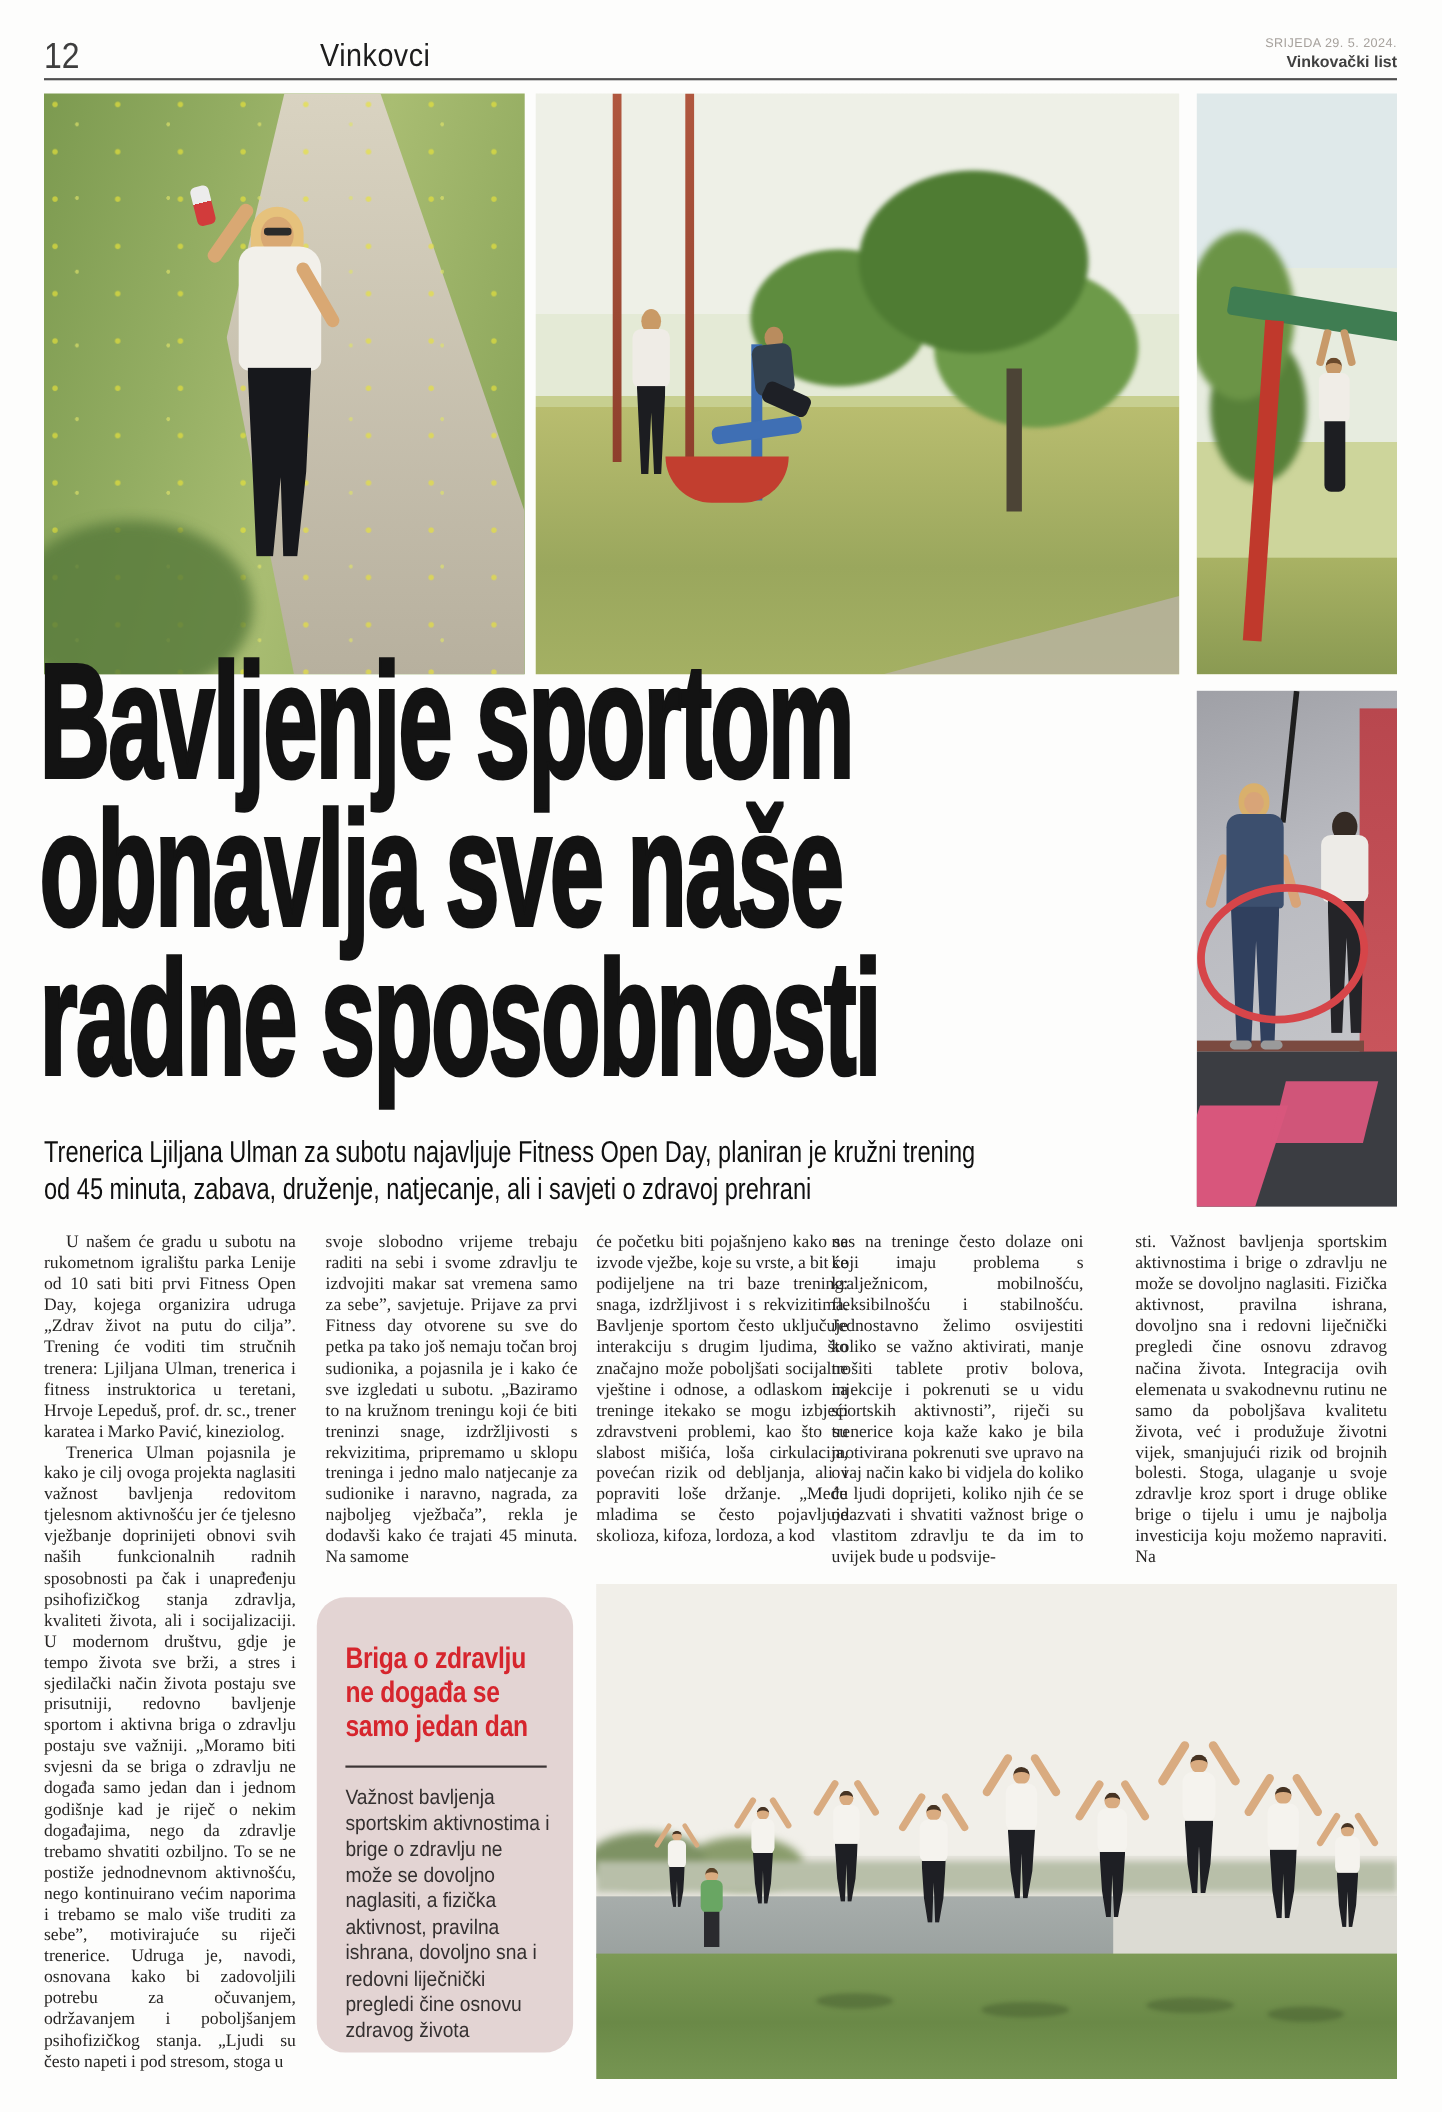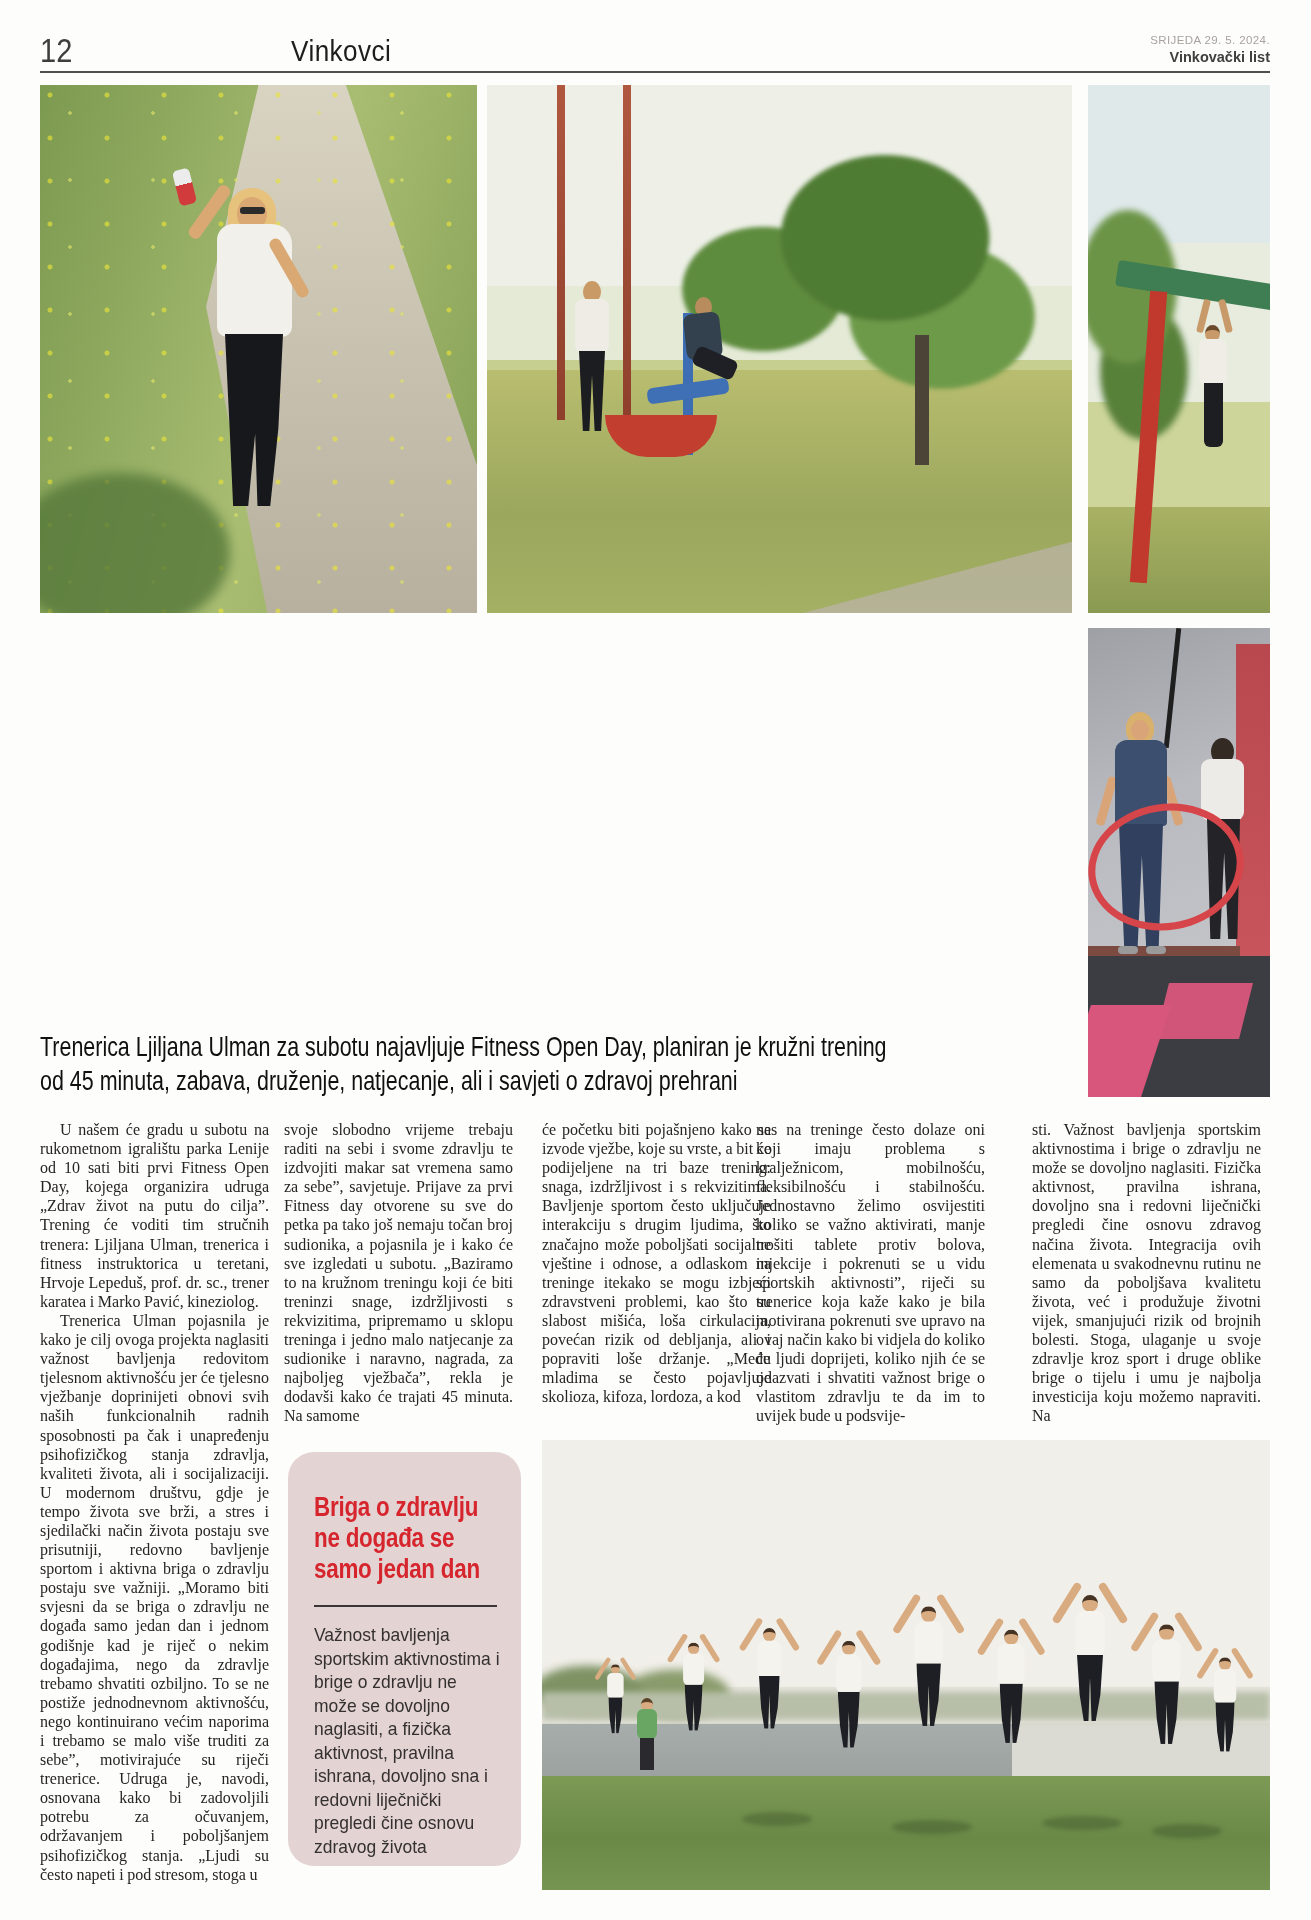--- a/index.html
+++ b/index.html
@@ -194,20 +194,25 @@
     <div class="p3-grass"></div>
     <div class="p3-beam"></div>
     <div class="p3-post"></div>
     <div class="p3-fa1"></div>
     <div class="p3-fa2"></div>
     <div class="p3-fh"></div>
     <div class="p3-ft"></div>
     <div class="p3-fl"></div>
   </figure>
 
+  <div class="headline">
+    <div class="hl">Bavljenje sportom</div>
+    <div class="hl">obnavlja sve naše</div>
+    <div class="hl">radne sposobnosti</div>
+  </div>
 
   <figure class="photo" id="p4" style="left:1088px;top:628px;width:182px;height:469px;margin:0">
     <div class="p4-cable"></div>
     <div class="p4-red"></div>
     <div class="p4-tiles"></div>
     <div class="p4-floor"></div>
     <div class="p4-mat1"></div>
     <div class="p4-mat2"></div>
     <div class="p4-w1a1"></div>
     <div class="p4-w1a2"></div>
@@ -222,21 +227,21 @@
     <div class="p4-w2l"></div>
     <div class="p4-hoop"></div>
   </figure>
 
   <p class="deck">Trenerica Ljiljana Ulman za subotu najavljuje Fitness Open Day, planiran je kružni trening od 45 minuta, zabava, druženje, natjecanje, ali i savjeti o zdravoj prehrani</p>
 
   <div class="col" style="left:40px">
     <p class="ind">U našem će gradu u subotu na rukometnom igralištu parka Lenije od 10 sati biti prvi Fitness Open Day, kojega organizira udruga „Zdrav život na putu do cilja”. Trening će voditi tim stručnih trenera: Ljiljana Ulman, trenerica i fitness instruktorica u teretani, Hrvoje Lepeduš, prof. dr. sc., trener karatea i Marko Pavić, kineziolog.</p>
     <p class="ind">Trenerica Ulman pojasnila je kako je cilj ovoga projekta naglasiti važnost bavljenja redovitom tjelesnom aktivnošću jer će tjelesno vježbanje doprinijeti obnovi svih naših funkcionalnih radnih sposobnosti pa čak i unapređenju psihofizičkog stanja zdravlja, kvaliteti života, ali i socijalizaciji. U modernom društvu, gdje je tempo života sve brži, a stres i sjedilački način života postaju sve prisutniji, redovno bavljenje sportom i aktivna briga o zdravlju postaju sve važniji. „Moramo biti svjesni da se briga o zdravlju ne događa samo jedan dan i jednom godišnje kad je riječ o nekim događajima, nego da zdravlje trebamo shvatiti ozbiljno. To se ne postiže jednodnevnom aktivnošću, nego kontinuirano većim naporima i trebamo se malo više truditi za sebe”, motivirajuće su riječi trenerice. Udruga je, navodi, osnovana kako bi zadovoljili potrebu za očuvanjem, održavanjem i poboljšanjem psihofizičkog stanja. „Ljudi su često napeti i pod stresom, stoga u</p>
   </div>
-  <div class="col" style="left:284px">
+  <div class="col" style="left:296px">
     <p>svoje slobodno vrijeme trebaju raditi na sebi i svome zdravlju te izdvojiti makar sat vremena samo za sebe”, savjetuje. Prijave za prvi Fitness day otvorene su sve do petka pa tako još nemaju točan broj sudionika, a pojasnila je i kako će sve izgledati u subotu. „Baziramo to na kružnom treningu koji će biti treninzi snage, izdržljivosti s rekvizitima, pripremamo u sklopu treninga i jedno malo natjecanje za sudionike i naravno, nagrada, za najboljeg vježbača”, rekla je dodavši kako će trajati 45 minuta. Na samome</p>
   </div>
   <div class="col" style="left:542px">
     <p>će početku biti pojašnjeno kako se izvode vježbe, koje su vrste, a bit će podijeljene na tri baze trening: snaga, izdržljivost i s rekvizitima. Bavljenje sportom često uključuje interakciju s drugim ljudima, što značajno može poboljšati socijalne vještine i odnose, a odlaskom na treninge itekako se mogu izbjeći zdravstveni problemi, kao što su slabost mišića, loša cirkulacija, povećan rizik od debljanja, ali i popraviti loše držanje. „Među mladima se često pojavljuje skolioza, kifoza, lordoza, a kod</p>
   </div>
   <div class="col" style="left:756px">
     <p>nas na treninge često dolaze oni koji imaju problema s kralježnicom, mobilnošću, fleksibilnošću i stabilnošću. Jednostavno želimo osvijestiti koliko se važno aktivirati, manje trošiti tablete protiv bolova, injekcije i pokrenuti se u vidu sportskih aktivnosti”, riječi su trenerice koja kaže kako je bila motivirana pokrenuti sve upravo na ovaj način kako bi vidjela do koliko će ljudi doprijeti, koliko njih će se odazvati i shvatiti važnost brige o vlastitom zdravlju te da im to uvijek bude u podsvije-</p>
   </div>
   <div class="col" style="left:1032px">
     <p>sti. Važnost bavljenja sportskim aktivnostima i brige o zdravlju ne može se dovoljno naglasiti. Fizička aktivnost, pravilna ishrana, dovoljno sna i redovni liječnički pregledi čine osnovu zdravog načina života. Integracija ovih elemenata u svakodnevnu rutinu ne samo da poboljšava kvalitetu života, već i produžuje životni vijek, smanjujući rizik od brojnih bolesti. Stoga, ulaganje u svoje zdravlje kroz sport i druge oblike brige o tijelu i umu je najbolja investicija koju možemo napraviti. Na</p>

